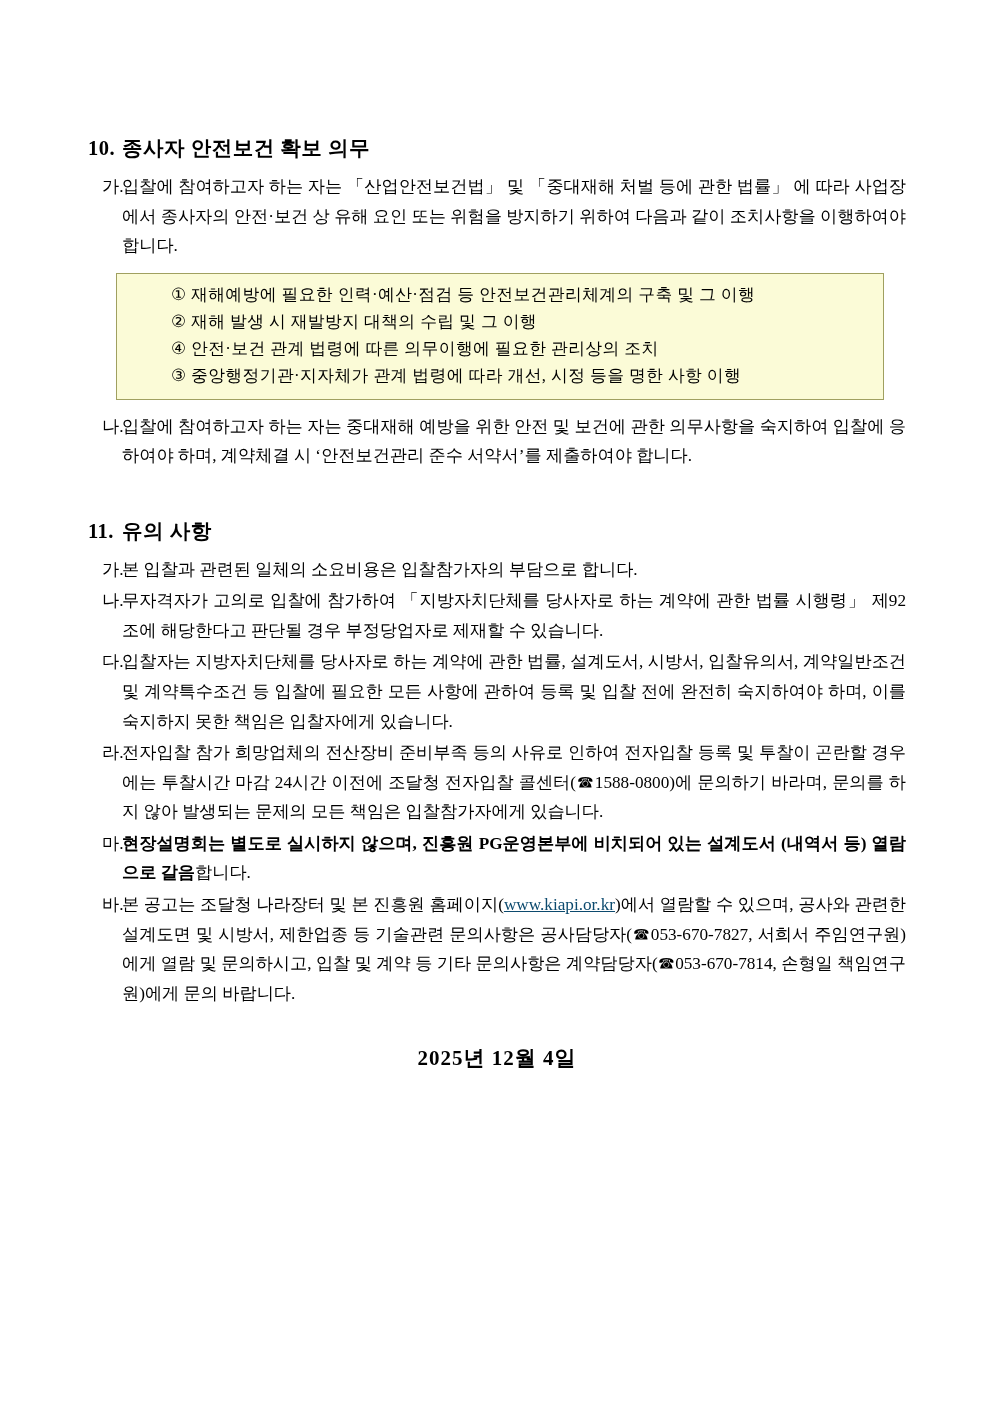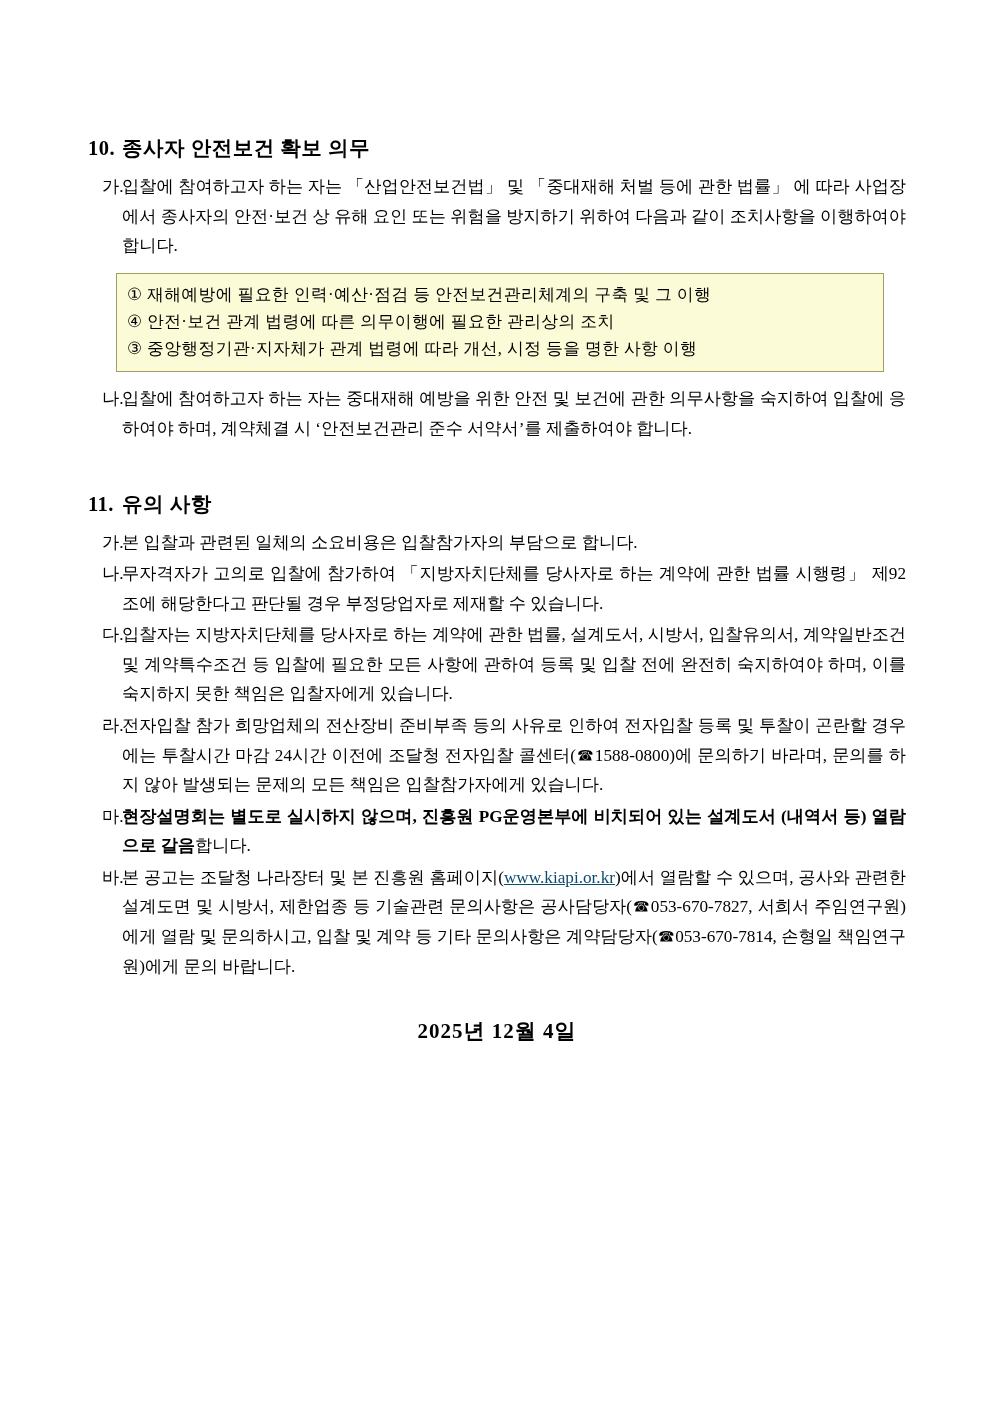--- a/index.html
+++ b/index.html
@@ -77,20 +77,21 @@
     font-size: 16.6px;
     letter-spacing: 0.6px;
     margin-bottom: 4px;
     white-space: nowrap;
   }
   .notice-box .box-line {
     font-size: 16.8px;
     letter-spacing: 0.4px;
     line-height: 1.62;
     white-space: nowrap;
+    margin-left: 44px;
   }
   .notice-box .circ {
     display: inline-block;
     width: 20px;
   }
 
   .gap-large { height: 44px; }
 
   
   .footer {
@@ -126,20 +127,23 @@
     </div>
 
     <div class="item">
       <span class="marker">가.</span>
       <span class="body">입찰에 참여하고자 하는 자는 「산업안전보건법」 및 「중대재해 처벌 등에 관한 법률」 에 따라 사업장에서 종사자의 안전·보건 상 유해 요인 또는 위험을 방지하기 위하여 다음과 같이 조치사항을 이행하여야 합니다.</span>
     </div>
 
     <div class="notice-box">
       <div class="box-line">
         <span class="circ">①</span><span>재해예방에 필요한 인력·예산·점검 등 안전보건관리체계의 구축 및 그 이행</span>
+      </div>
+      <div class="box-line">
+        <span class="circ">②</span><span>재해 발생 시 재발방지 대책의 수립 및 그 이행</span>
       </div>
       <div class="box-line">
         <span class="circ">④</span><span>안전·보건 관계 법령에 따른 의무이행에 필요한 관리상의 조치</span>
       </div>
       <div class="box-line">
         <span class="circ">③</span><span>중앙행정기관·지자체가 관계 법령에 따라 개선, 시정 등을 명한 사항 이행</span>
       </div>
     </div>
 
     <div class="item">

